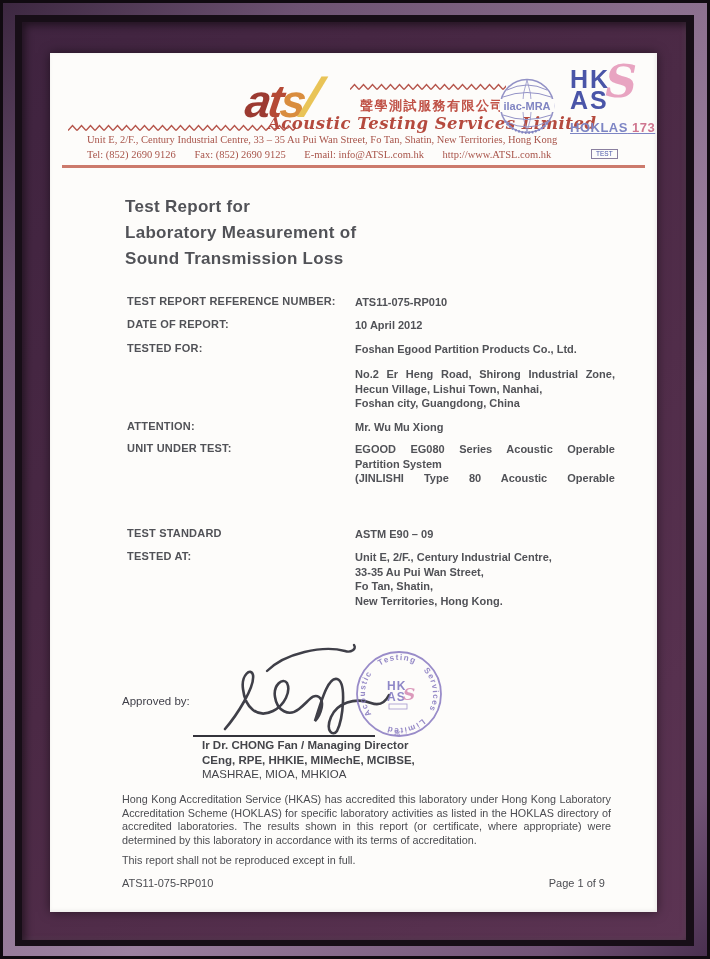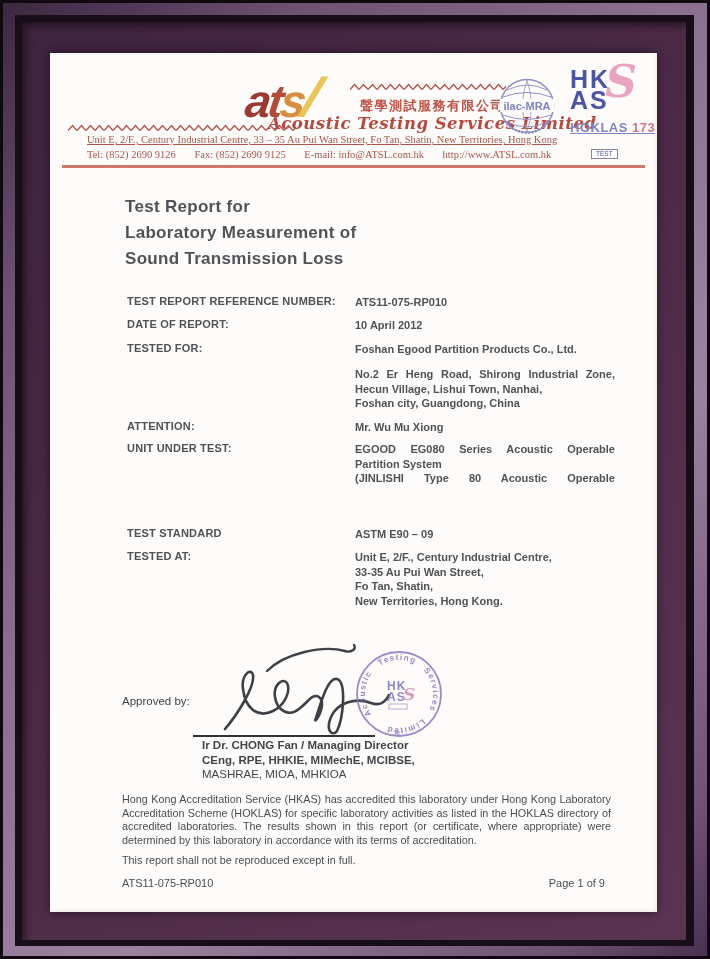--- a/index.html
+++ b/index.html
@@ -27,21 +27,21 @@
 
   
   .atsl-logo{left:196px;top:22px;font-size:46px;font-weight:bold;font-style:italic;
              letter-spacing:-3px;transform:skewX(-8deg);line-height:1;}
   .la{color:var(--logo_a);} .lt{color:var(--logo_t);} .ls{color:var(--logo_s);}
   .ll{color:var(--logo_l);display:inline-block;transform:skewX(-16deg) scaleY(1.12);font-size:50px;position:relative;top:-2px;}
   .zh{left:310px;top:44px;width:195px;font-size:13px;font-weight:bold;color:#c05247;letter-spacing:1.5px;white-space:nowrap;overflow:hidden;}
   .en-script{left:218px;top:61px;font-family:"DejaVu Serif", serif;font-style:italic;font-weight:bold;
              font-size:16.5px;color:#b54a3e;letter-spacing:.5px;white-space:nowrap;}
   .hdr-addr{left:37px;top:81px;font-family:"Liberation Serif", serif;font-size:10.5px;
-            color:var(--header_red);white-space:nowrap;text-decoration:underline;}
+            color:var(--header_red);white-space:nowrap;}
   .hdr-contact{left:37px;top:96px;font-family:"Liberation Serif", serif;font-size:10.5px;
                color:var(--header_red);white-space:nowrap;}
   .hdr-contact span{margin-right:16px;}
   .rule{left:12px;top:112px;width:583px;height:3px;background:var(--rule_red);}
   .hkas-block{left:520px;top:16px;width:75px;line-height:21px;font-weight:bold;
               font-size:25px;letter-spacing:2px;color:var(--hkas_blue);}
   .hkas-s{position:absolute;right:6px;top:2px;font-family:"DejaVu Serif", serif;font-style:italic;
           font-size:44px;color:var(--hkas_pink);opacity:.8;font-weight:bold;}
   .hoklas{left:520px;top:67px;font-size:13px;font-weight:bold;letter-spacing:.5px;color:#7d85c4;
           text-decoration:underline;}

